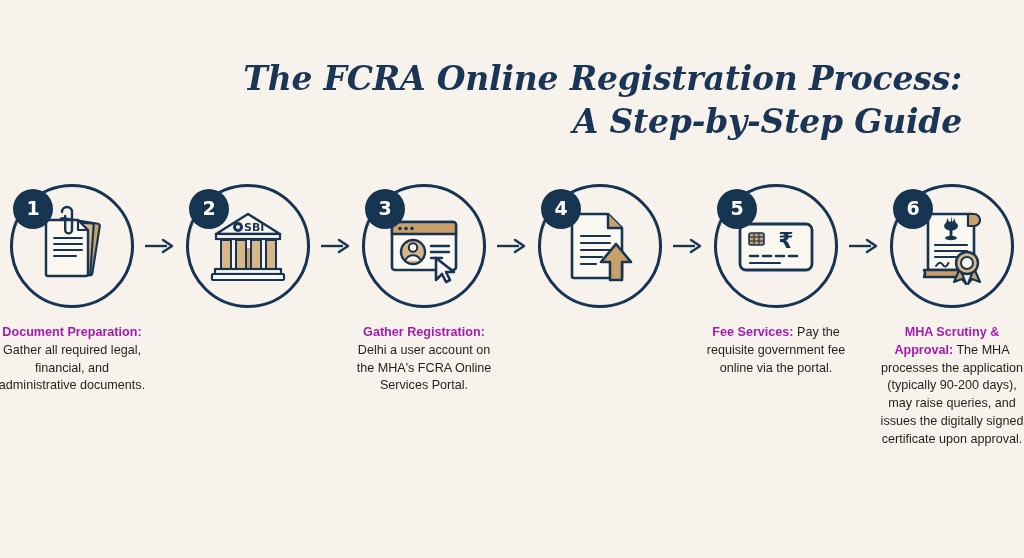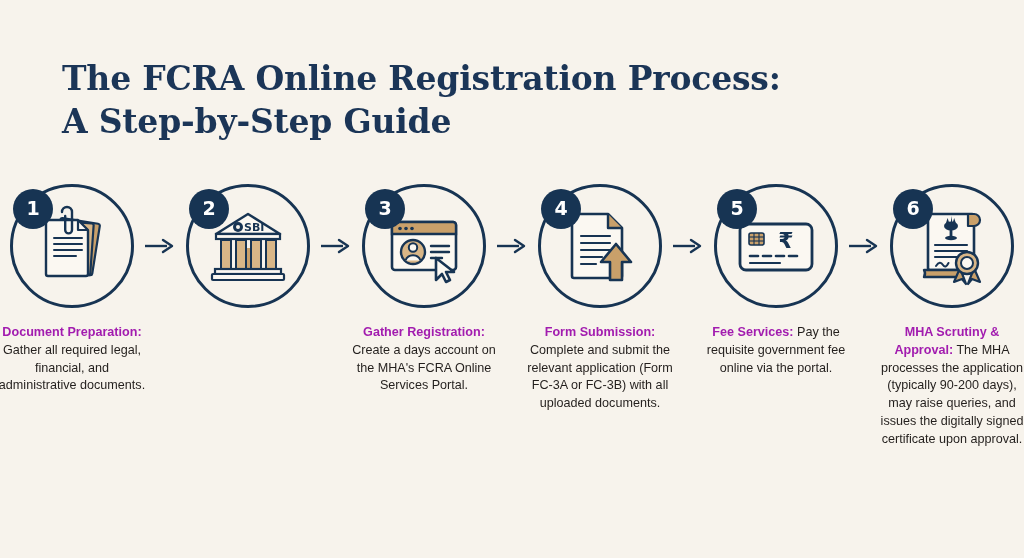--- a/index.html
+++ b/index.html
@@ -22,22 +22,23 @@
     background: #f7f3ec;
     position: relative;
     display: flex;
     flex-direction: column;
     align-items: center;
   }
 
   
   .title-block {
     margin-top: 58px;
-    text-align: left;
+    text-align: right;
     width: 900px;
+    font-style: italic;
   }
   .title-line {
     font-family: "DejaVu Serif", serif;
     font-weight: bold;
     color: #1b3557;
     font-size: 33px;
     line-height: 1.30;
     letter-spacing: -0.2px;
   }
 
@@ -244,21 +245,21 @@
                 <line x1="49" y1="42" x2="67" y2="42"></line>
                 <line x1="49" y1="48" x2="67" y2="48"></line>
                 <line x1="49" y1="54" x2="60" y2="54"></line>
               </g>
               <path d="M54 54 L54 76 L60 70 L64 78 L68 76 L64 68 L72 68 Z" fill="#fbf8f2" stroke="#173453" stroke-width="2.6" stroke-linejoin="round"></path>
             </svg>
           </div>
         </div>
       </div>
       <div class="caption">
-        <b>Gather Registration:</b><span> Create a days account on the MHA's FCRA Online Services Portal.</span>
+        <b>Gather Registration:</b><span> Delhi a user account on the MHA's FCRA Online Services Portal.</span>
       </div>
     </div>
 
     <div class="arrow">
       <svg width="30" height="16" viewBox="0 0 30 16">
         <line x1="0" y1="8" x2="22" y2="8" stroke="#173453" stroke-width="2.4"></line>
         <path d="M18 2 L27 8 L18 14" fill="none" stroke="#173453" stroke-width="2.4" stroke-linecap="round" stroke-linejoin="round"></path>
       </svg>
     </div>
 
@@ -274,23 +275,20 @@
                 <line x1="23" y1="32" x2="52" y2="32"></line>
                 <line x1="23" y1="39" x2="52" y2="39"></line>
                 <line x1="23" y1="46" x2="52" y2="46"></line>
                 <line x1="23" y1="53" x2="44" y2="53"></line>
                 <line x1="23" y1="60" x2="38" y2="60"></line>
               </g>
               <path d="M52 76 v-18 h-9 L58 40 L73 58 h-9 v18 z" fill="#c9a06a" stroke="#173453" stroke-width="2.6" stroke-linejoin="round"></path>
             </svg>
           </div>
         </div>
-      </div>
-      <div class="caption">
-        <b>Form Submission:</b><span> Complete and submit the relevant application (Form FC-3A or FC-3B) with all uploaded documents.</span>
       </div>
     </div>
 
     <div class="arrow">
       <svg width="30" height="16" viewBox="0 0 30 16">
         <line x1="0" y1="8" x2="22" y2="8" stroke="#173453" stroke-width="2.4"></line>
         <path d="M18 2 L27 8 L18 14" fill="none" stroke="#173453" stroke-width="2.4" stroke-linecap="round" stroke-linejoin="round"></path>
       </svg>
     </div>
 

